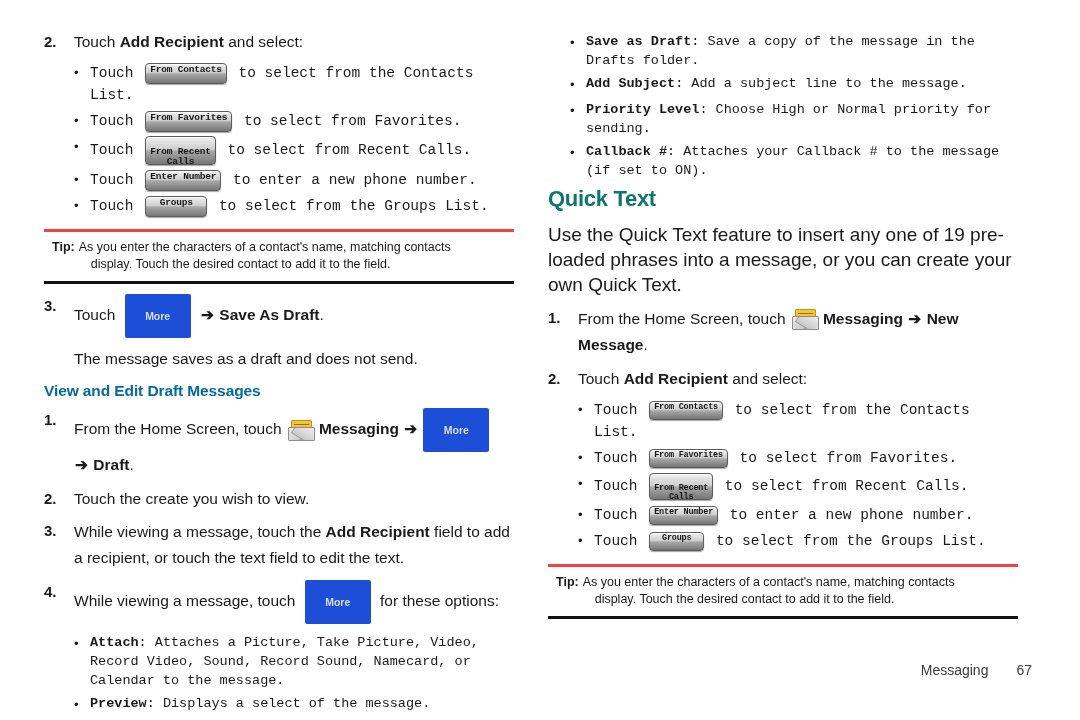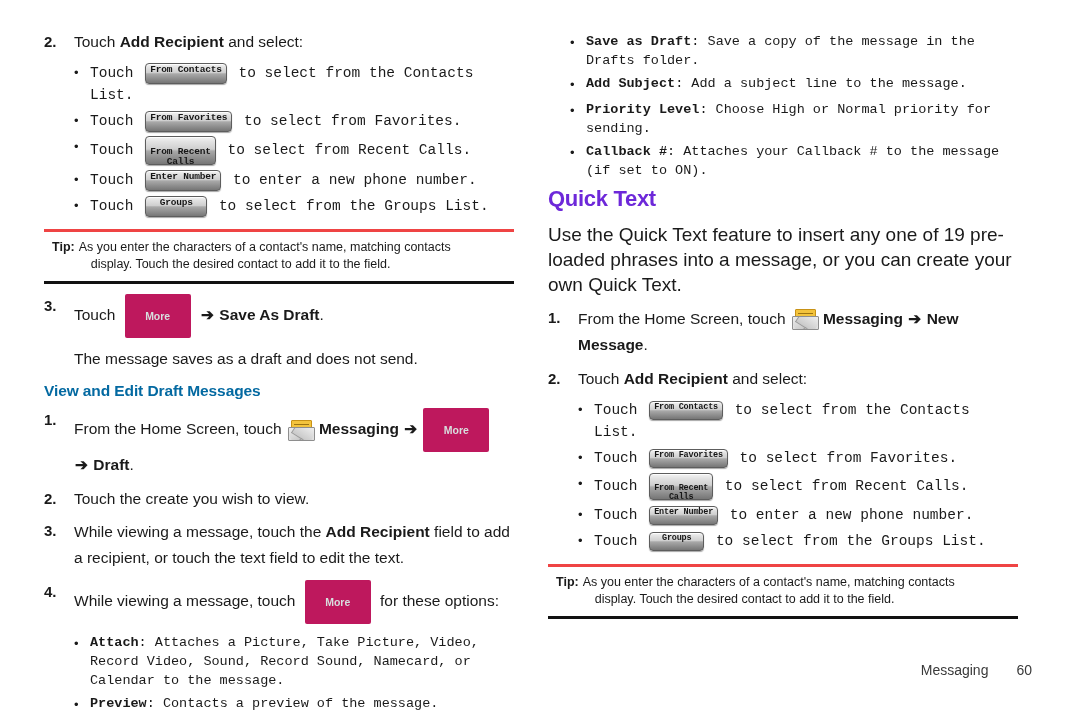--- a/index.html
+++ b/index.html
@@ -80,21 +80,21 @@
 
   
   .h-sub {
     color: #0369a1;
     font-weight: bold;
     font-size: 15.5px;
     letter-spacing: -0.1px;
     margin: 12px 0 8px 0;
   }
   .h-main {
-    color: #6d28d9;
+    color: #0f766e;
     font-weight: bold;
     font-size: 22px;
     letter-spacing: -0.3px;
     margin: 6px 0 10px 0;
   }
 
   
   .tipbox {
     border-top: 3px solid #ef4444;
     border-bottom: 3px solid #111;
@@ -138,21 +138,21 @@
   }
   .btn-grey.sz-lg { font-size: 9.5px; min-width: 52px; height: 17px; }
   .btn-grey.sz-sm { font-size: 8.5px; min-width: 45px; height: 15px; }
   .btn-grey .l2 { display: block; }
   .btn-grey.two-line { padding-top: 10px; padding-bottom: 0; }
 
   
   .btn-dark {
     display: inline-block;
     vertical-align: middle;
-    background: #be185d;
+    background: #1d4ed8;
     color: #d8dede;
     font-weight: bold;
     font-size: 10.5px;
     text-align: center;
     border-radius: 2px;
     margin: 0 5px;
     white-space: nowrap;
   }
   .btn-dark.big { min-width: 46px; padding: 9px 10px; }
 
@@ -322,21 +322,21 @@
       <div class="step-body"><span>While viewing a message, touch </span><span class="btn-dark big">More</span><span> for these options:</span></div>
     </div>
 
     <div class="bul-list indent-1">
       <div class="bul">
         <div class="bul-dot">•</div>
         <div class="bul-text small"><b>Attach</b><span>: Attaches a Picture, Take Picture, Video, Record Video, Sound, Record Sound, Namecard, or Calendar to the message.</span></div>
       </div>
       <div class="bul">
         <div class="bul-dot">•</div>
-        <div class="bul-text small"><b>Preview</b><span>: Contacts a preview of the message.</span></div>
+        <div class="bul-text small"><b>Preview</b><span>: Displays a select of the message.</span></div>
       </div>
     </div>
 
   </div>
 
   <div class="col col-right">
 
     <div class="bul-list indent-2">
       <div class="bul">
         <div class="bul-dot">•</div>
@@ -418,16 +418,16 @@
       <div class="tip-inner">
         <span class="tip-label">Tip:</span>
         <span class="tip-text"><span>As you enter the characters of a contact's name, matching contacts</span><span class="ln2">display. Touch the desired contact to add it to the field.</span></span>
       </div>
     </div>
 
   </div>
 
   <div class="footer">
     <span>Messaging</span>
-    <span>60</span>
+    <span>67</span>
   </div>
 
 </div>
 
 </body></html>

